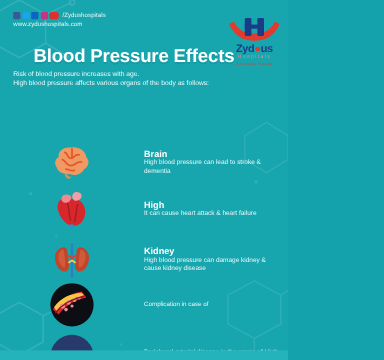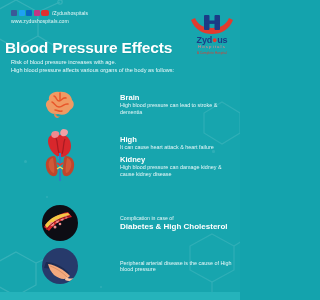--- a/index.html
+++ b/index.html
@@ -33,28 +33,28 @@
   
   .logo{position:absolute;left:189px;top:15px;width:46px;height:44px;text-align:center;}
   .logo-mark{width:46px;height:22px;position:relative;}
   .logo-name{font-size:9px;font-weight:bold;color:#1b3b86;line-height:9px;letter-spacing:-.2px;
              margin-top:-1px;position:relative;}
   .logo-name .dotx{color:#e23b2e;}
   .logo-sub{font-size:4.4px;color:#ff7f8a;letter-spacing:1.1px;line-height:5px;margin-top:-1px;}
   .logo-tag{font-size:2.9px;color:#e23b2e;letter-spacing:.2px;margin-top:1.5px;}
 
   
-  .title{position:absolute;left:5px;top:40px;font-size:15.5px;font-weight:bold;
+  .title{position:absolute;left:28px;top:40px;font-size:15.5px;font-weight:bold;
          color:#ffffff;letter-spacing:-.15px;line-height:16px;
          text-shadow:0 1px 1px rgba(0,0,0,.08);}
   .sub1{position:absolute;left:11px;top:59px;font-size:5.6px;color:#eefafb;line-height:7px;}
   .sub2{position:absolute;left:11px;top:67px;font-size:5.6px;color:#eefafb;line-height:7px;}
 
   
-  .row{position:absolute;left:0;width:240px;display:flex;align-items:center;}
+  .row{position:absolute;left:0;width:240px;display:flex;align-items:center;margin-top:31px;}
   .icon-slot{width:120px;display:flex;justify-content:center;align-items:center;flex:none;}
   .txt{flex:1;padding-right:6px;}
   .r-title{font-size:7.6px;font-weight:bold;color:#ffffff;line-height:9px;}
   .r-body{font-size:5.4px;color:#e9f8f9;line-height:6.6px;margin-top:.5px;}
   .r-pre{font-size:5.2px;color:#e9f8f9;line-height:6.6px;}
   .r-big{font-size:8px;font-weight:bold;color:#ffffff;line-height:9.5px;margin-top:.5px;}
 
   .circ{width:36px;height:36px;border-radius:50%;position:relative;overflow:hidden;
         display:flex;align-items:center;justify-content:center;}
   .circ.dark{background:#0d0d14;}
@@ -178,21 +178,21 @@
         </g>
         <rect x="15" y="30" width="3" height="3" fill="#2f8fd0"></rect>
       </svg>
     </div>
     <div class="txt">
       <div class="r-title">High</div>
       <div class="r-body">It can cause heart attack &amp; heart failure</div>
     </div>
   </div>
 
-  <div class="row" style="top:149px;height:34px;">
+  <div class="row" style="top:168px;height:34px;">
     <div class="icon-slot">
       <svg width="36" height="32" viewBox="0 0 36 32">
         <path d="M12 6 C6 6 3 11 4 17 C5 23 9 27 13 26 C16 25 16 20 15 16 C14 12 15 7 12 6 Z" fill="#c0452c"></path>
         <path d="M24 6 C30 6 33 11 32 17 C31 23 27 27 23 26 C20 25 20 20 21 16 C22 12 21 7 24 6 Z" fill="#c0452c"></path>
         <path d="M11 8 C7 9 6 13 7 17 C8 20 10 23 12 23 C13 20 12 14 11 8 Z" fill="#d9643f" opacity=".7"></path>
         <path d="M25 8 C29 9 30 13 29 17 C28 20 26 23 24 23 C23 20 24 14 25 8 Z" fill="#d9643f" opacity=".7"></path>
         <rect x="17" y="3" width="2" height="26" fill="#2f7fc4"></rect>
         <path d="M15 13 L18 15 L21 13" stroke="#e23b2e" stroke-width="1.6" fill="none"></path>
         <path d="M15 19 L18 17 L21 19" stroke="#f7d648" stroke-width="1.4" fill="none"></path>
         <path d="M18 28 L18 31" stroke="#2f7fc4" stroke-width="2"></path>
@@ -217,21 +217,20 @@
               <circle cx="24" cy="12" r="1.5"></circle>
             <circle cx="13" cy="22" r="1.5"></circle>
               <circle cx="18" cy="19" r="1.3"></circle>
           </g>
           <path d="M4 25 C10 17 18 13 28 11" stroke="#8e1417" stroke-width="1" fill="none"></path>
         </svg>
       </div>
     </div>
     <div class="txt">
       <div class="r-pre">Complication in case of</div>
-      <div class="r-big">Diabetes &amp; High Cholesterol</div>
     </div>
   </div>
 
   <div class="row" style="top:248px;height:36px;">
     <div class="icon-slot">
       <div class="circ navy">
         <svg width="36" height="36" viewBox="0 0 36 36">
           <path d="M4 14 C12 14 20 18 27 25 L24 31 C17 24 10 20 2 20 Z" fill="#1c2b52"></path>
           <path d="M6 16 C14 17 22 22 28 28 C24 33 17 31 12 27 C9 24 7 20 6 16 Z" fill="#f4a97e"></path>
           <path d="M24 29 C27 31 31 31 33 29 C32 33 27 34 23 32 Z" fill="#f9c5a4"></path>

